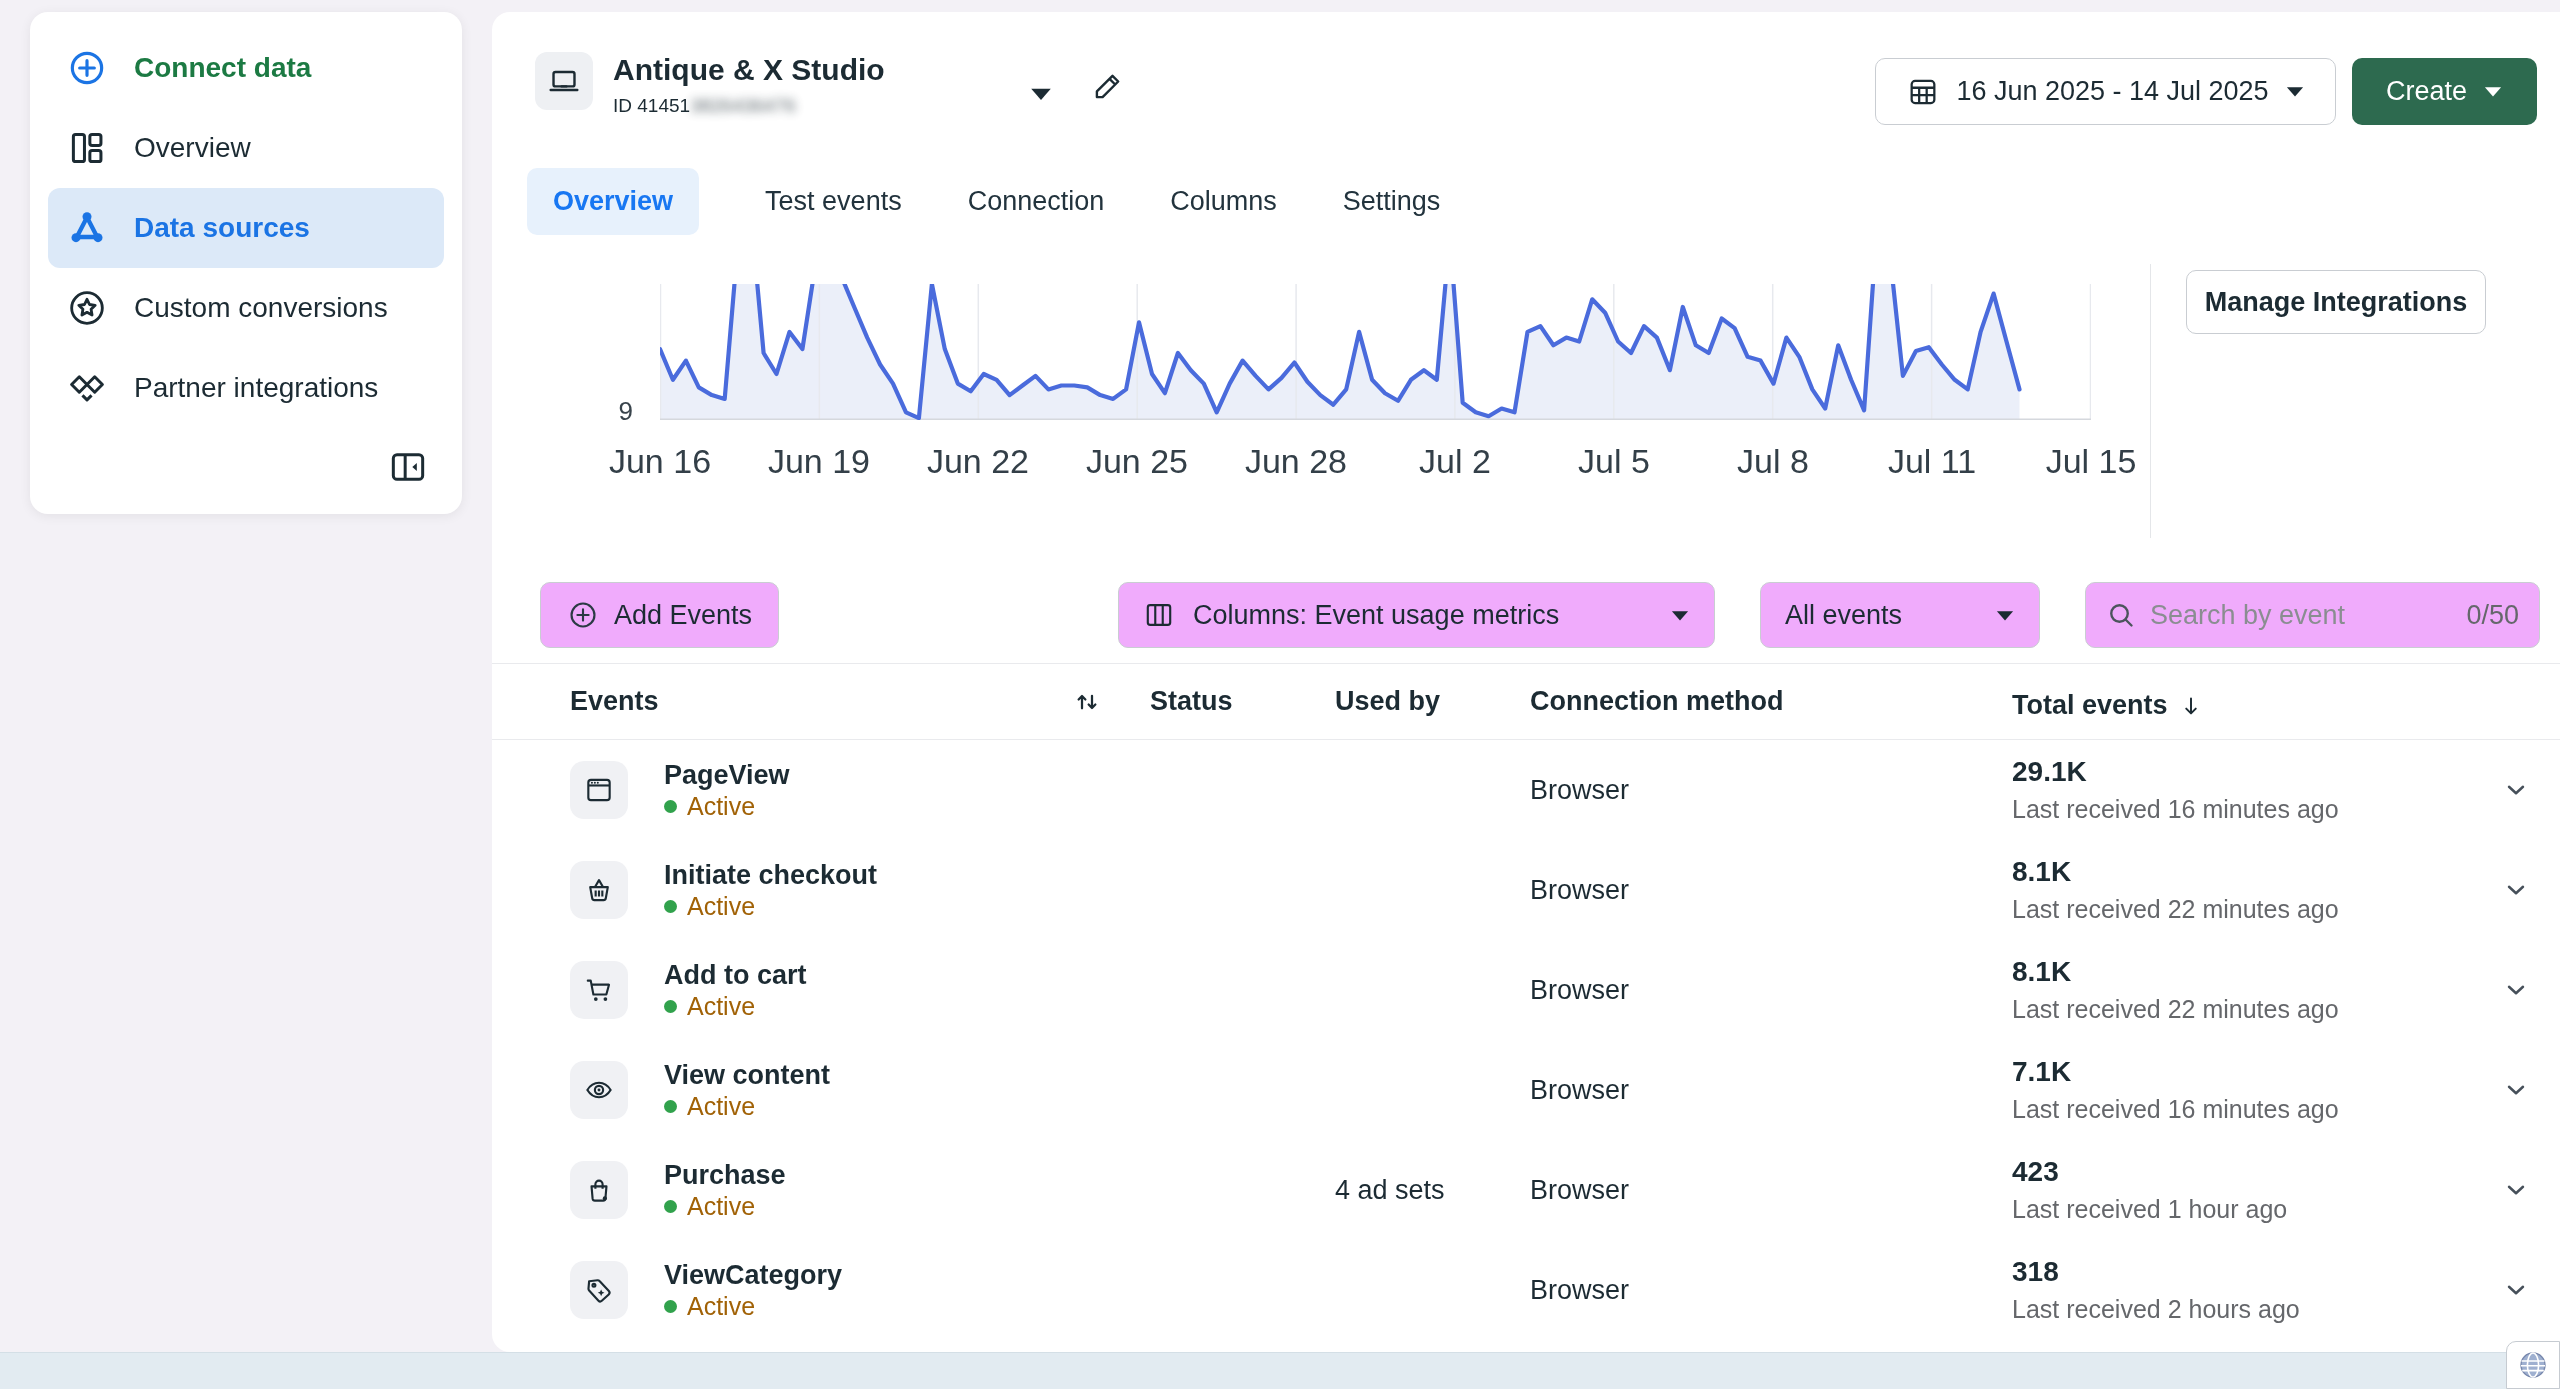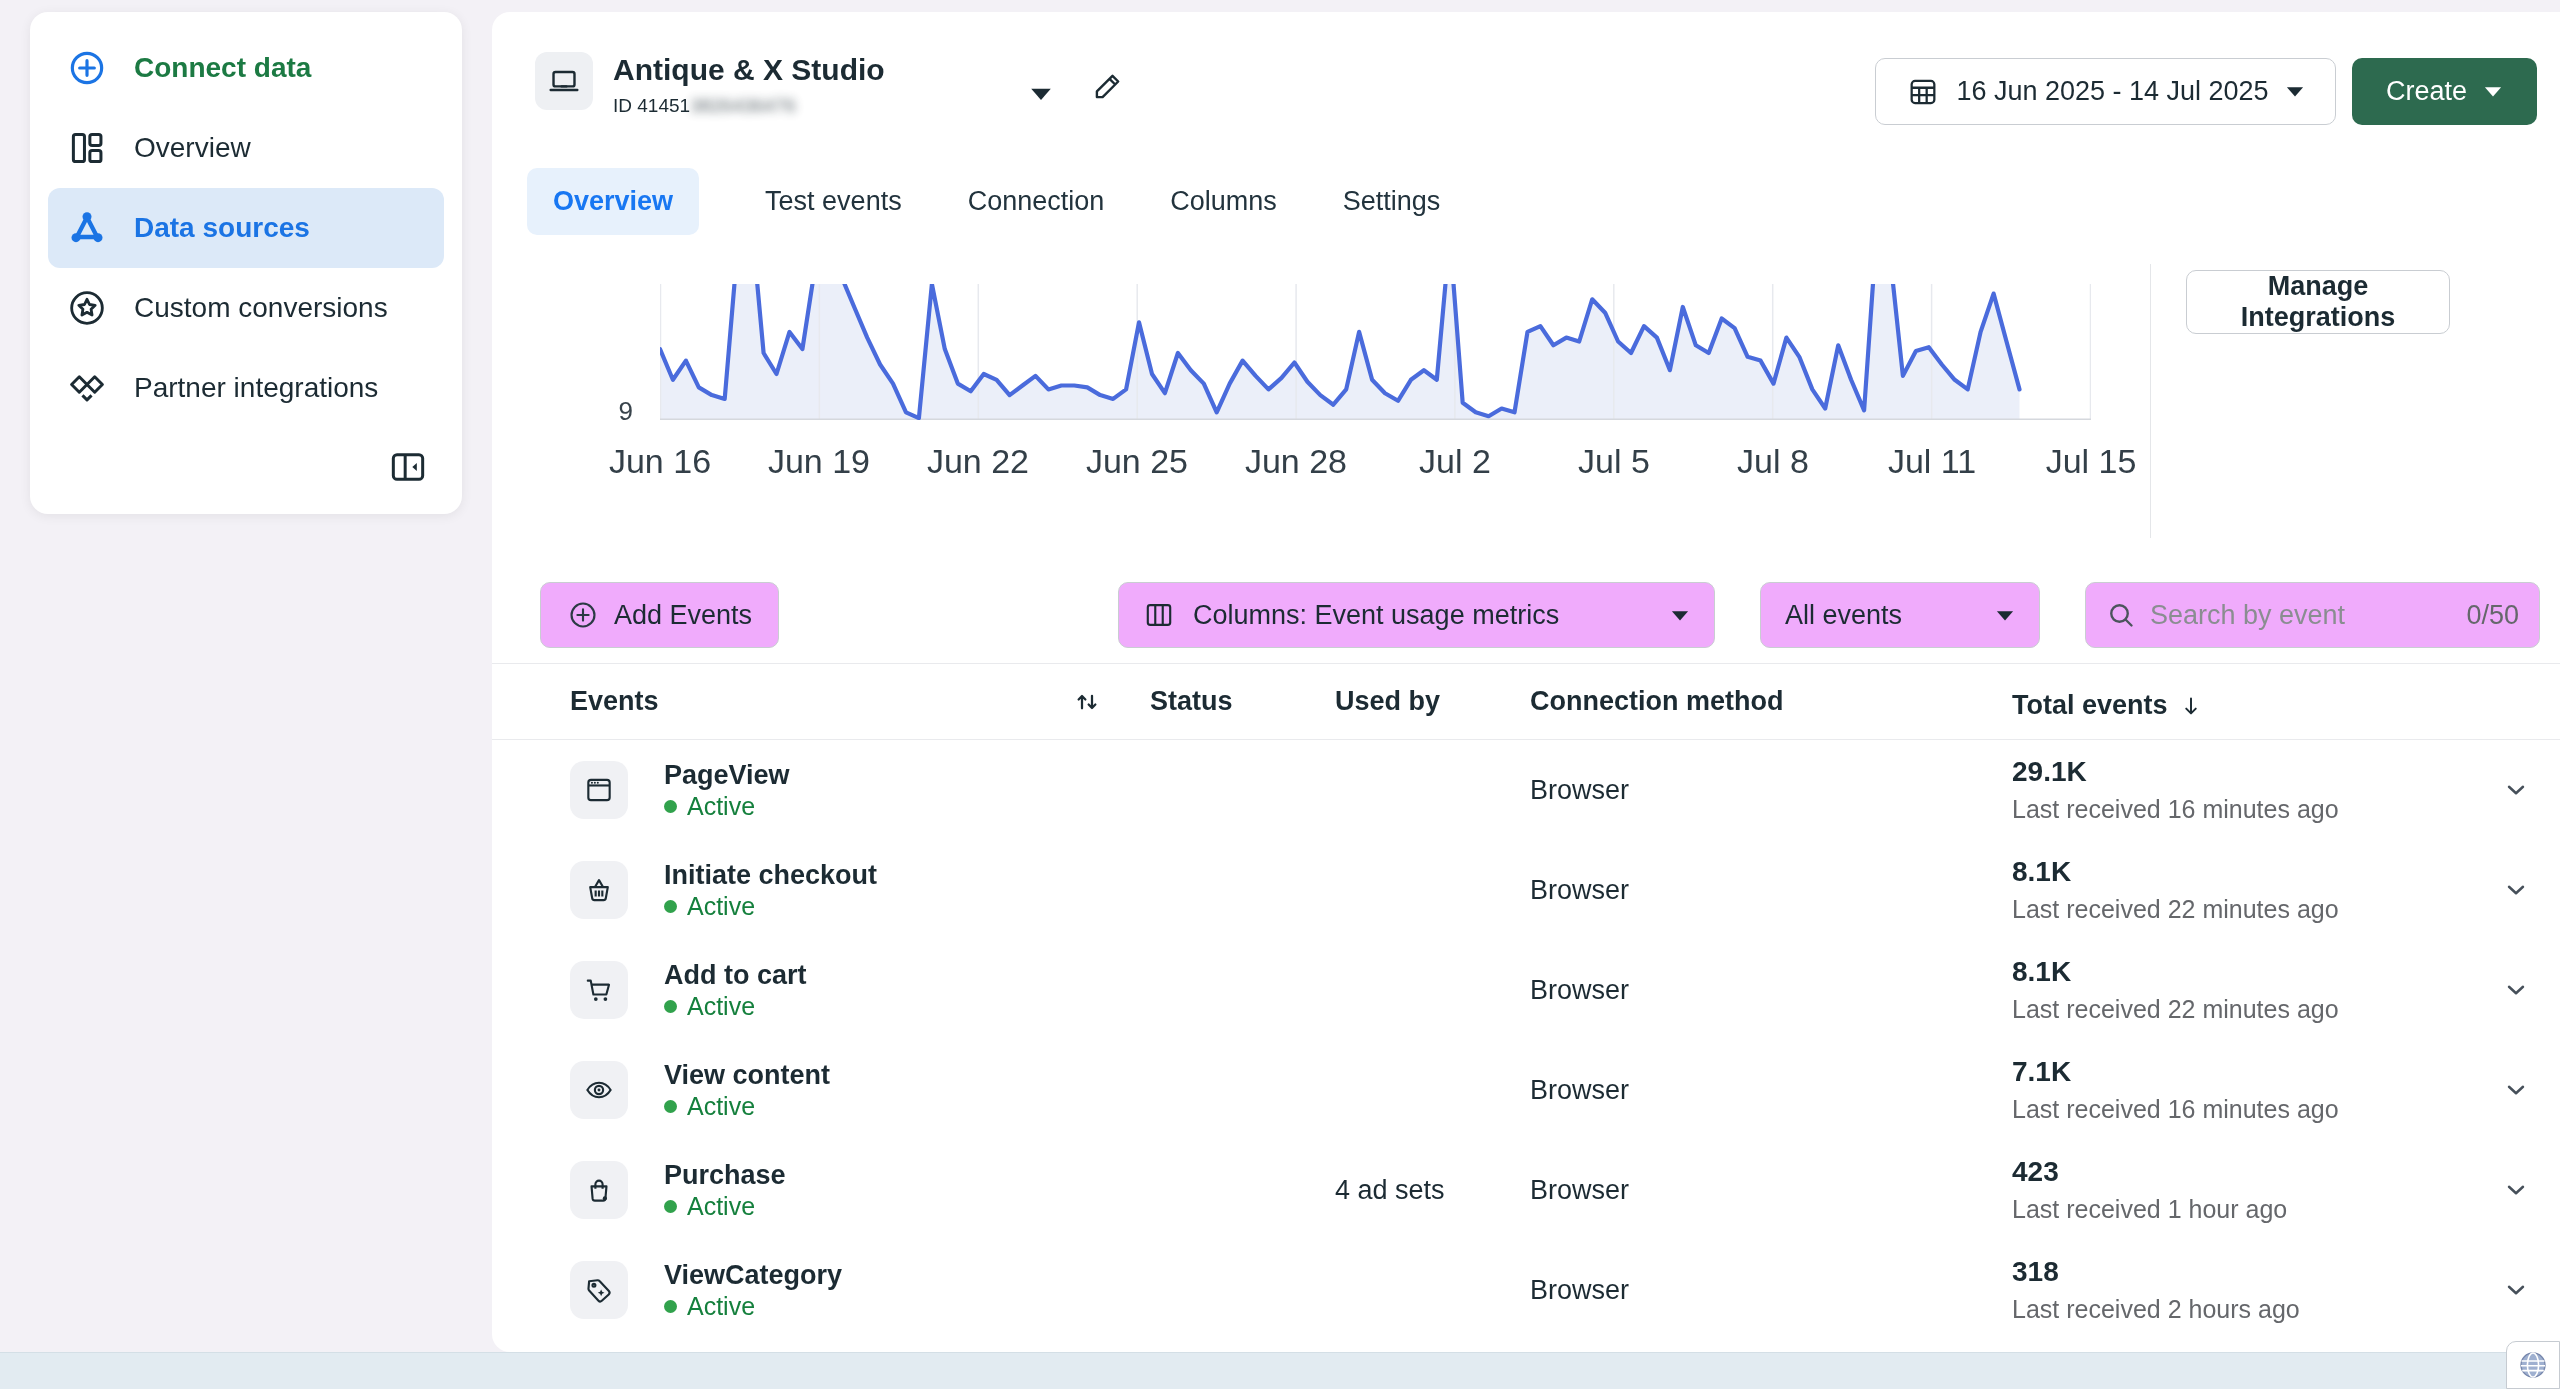--- a/index.html
+++ b/index.html
@@ -43,21 +43,21 @@
   .tab.active { background:#E7F1FC; color:#1877F2; font-weight:700; padding:18px 26px; }
 
   
   .chart-sec { position:absolute; left:0; top:252px; right:0; height:280px; }
   .y-label { position:absolute; left:95px; top:132px; width:46px; text-align:right; font-size:26px; color:#39444C; }
   #chart-svg { position:absolute; left:168px; top:20px; }
   .ticks { position:absolute; left:168px; top:178px; width:1431px; height:32px; }
   .tick { position:absolute; transform:translateX(-50%); font-size:34px; color:#333F48; white-space:nowrap; }
   .v-divider { position:absolute; left:1658px; top:0; height:274px; border-left:1.5px solid #E4E6E9; }
   .right-pane { position:absolute; left:1660px; right:0; top:0; height:274px; overflow:hidden; }
-  .manage-btn { margin:6px 0 0 34px; width:264px; height:64px; border:1.5px solid #C9CDD2; border-radius:10px;
+  .manage-btn { margin:6px 0 0 34px; width:300px; height:64px; border:1.5px solid #C9CDD2; border-radius:10px;
                 background:#fff; font-size:27px; font-weight:600; color:#1C2B33; font-family:inherit; cursor:pointer; }
 
   
   .toolbar { position:absolute; left:48px; right:20px; top:570px; height:66px; display:flex; align-items:center; }
   .btn-outline { height:66px; border:1.5px solid #C9CDD2; border-radius:10px; background:#f0abfc;
                  font-size:27px; color:#1C2B33; display:flex; align-items:center; font-family:inherit; cursor:pointer; }
   .add-btn { padding:0 26px; gap:15px; font-weight:500; }
   .columns-btn { width:597px; margin-left:auto; padding:0 24px; gap:18px; }
   .allev-btn { width:280px; margin-left:45px; padding:0 24px; }
   .flex-spacer { margin-left:auto; }
@@ -74,21 +74,21 @@
   .th-events { display:flex; align-items:center; }
   .sort-icon { margin-left:auto; margin-right:48px; display:flex; cursor:pointer; }
   .th-total { display:flex; align-items:center; gap:10px;margin-top:8px; }
   .rows { position:absolute; left:0; right:0; top:728px; }
   .trow { height:100px; display:grid; grid-template-columns:580px 185px 195px 482px 1fr 60px;
           align-items:center; padding:0 30px 0 78px; cursor:pointer; }
   .cell-ev { display:flex; align-items:center; gap:36px; }
   .icon-box { width:58px; height:58px; border-radius:14px; background:#F0F1F4; display:flex;
               align-items:center; justify-content:center; flex:none; }
   .ev-name { font-size:27px; font-weight:700; display:block; }
-  .ev-status { display:flex; align-items:center; gap:10px; margin-top:1px; font-size:25px; color:#15803d; }
+  .ev-status { display:flex; align-items:center; gap:10px; margin-top:1px; font-size:25px; color:#a16207; }
   .dot { width:13px; height:13px; border-radius:50%; background:#31A24C; display:inline-block; flex:none; }
   .cell-used, .cell-conn { font-size:27px; color:#1C2B33; }
   .tv { font-size:28px; font-weight:600; display:block; }
   .tc { font-size:25px; color:#65676B; display:block; margin-top:7px; }
   .cell-chev { display:flex; justify-content:flex-end; cursor:pointer; }
 
   
   .bottom-strip { position:absolute; left:0; right:0; bottom:0; height:37px; background:#E2EBF1; border-top:1px solid #D4DFE6; }
   .globe-box { position:absolute; right:0; bottom:0; width:54px; height:48px; background:#fff;
                border:1.5px solid #C6CBD1; border-radius:10px 0 0 0; display:flex; align-items:center;

